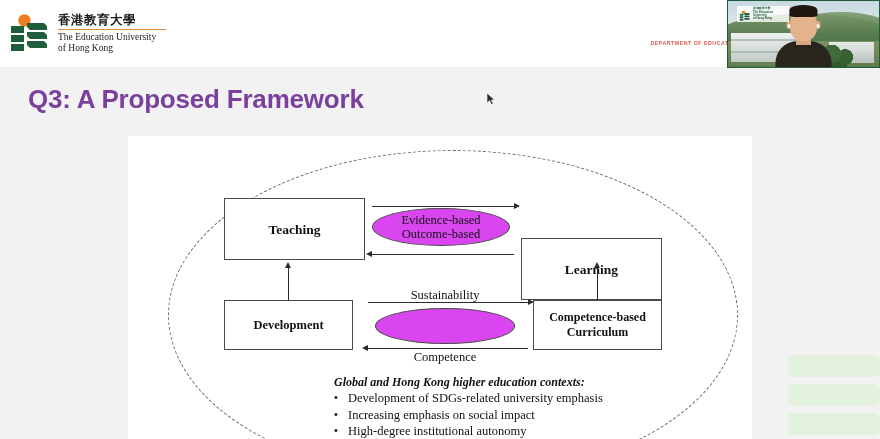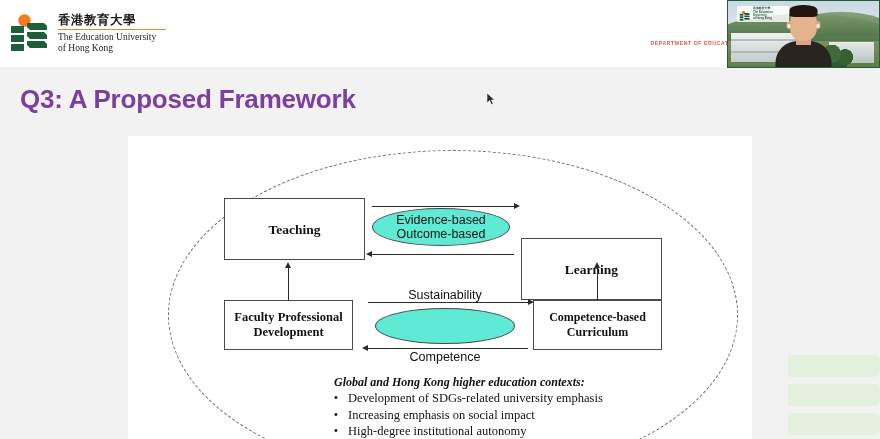--- a/index.html
+++ b/index.html
@@ -131,21 +131,21 @@
   }
   .cam-ear{position:absolute;bottom:38px;width:5px;height:8px;background:#dba67f;border-radius:50%;}
   .cam-ear.l{left:50%;margin-left:-17px;}
   .cam-ear.r{left:50%;margin-left:12px;}
   .cam-bud{position:absolute;bottom:39px;width:3px;height:4px;background:#f2f2f2;border-radius:40%;}
   .cam-bud.l{left:50%;margin-left:-16px;}
   .cam-bud.r{left:50%;margin-left:13px;}
 
   
   #slide-title{
-    position:absolute;left:20px;top:84px;
+    position:absolute;left:28px;top:84px;
     font-size:26px;font-weight:700;color:#7b3f9d;
     letter-spacing:-.2px;white-space:nowrap;
   }
 
   
   #figure-panel{
     position:absolute;left:128px;top:136px;width:624px;height:303px;
     background:#ffffff;overflow:hidden;
   }
   #figure-ellipse{
@@ -165,24 +165,24 @@
     font-weight:700;font-size:13.5px;color:#111;
     line-height:15px;box-sizing:border-box;
   }
   #node-teaching{left:96px;top:62px;width:141px;height:62px;}
   #node-learning{left:393px;top:62px;width:141px;height:62px;margin-top:40px;}
   #node-fpd{left:96px;top:164px;width:129px;height:50px;font-size:12.5px;}
   #node-curriculum{left:405px;top:164px;width:129px;height:50px;font-size:12px;}
 
   .oval{
     position:absolute;
-    border:1.2px solid #4a4a4a;background:#5eead4;
+    border:1.2px solid #4a4a4a;background:#d946ef;
     border-radius:50%/50%;
     display:flex;flex-direction:column;align-items:center;justify-content:center;
-    font-family:Liberation Sans, sans-serif;
+    font-family:Liberation Serif, serif;
     font-size:12.5px;color:#111;line-height:14px;
     box-sizing:border-box;
   }
   #oval-evidence{left:244px;top:72px;width:138px;height:38px;}
   #oval-sustain{left:247px;top:172px;width:140px;height:36px;gap:48px;}
 
   
   .h-line{position:absolute;height:0;border-top:1.4px solid #2b2b2b;}
   .v-line{position:absolute;width:0;border-left:1.4px solid #2b2b2b;}
   .arrow-r,.arrow-l,.arrow-u{
@@ -303,21 +303,20 @@
 
   <div class="node-box" id="node-teaching">
     <span>Teaching</span>
   </div>
   <div class="node-box" id="node-learning">
     <span>Learning</span>
   </div>
 
   <div class="node-box" id="node-fpd">
     <div>
-      <div>Faculty Professional</div>
       <div>Development</div>
     </div>
   </div>
   <div class="node-box" id="node-curriculum">
     <div>
       <div>Competence-based</div>
       <div>Curriculum</div>
     </div>
   </div>
 

